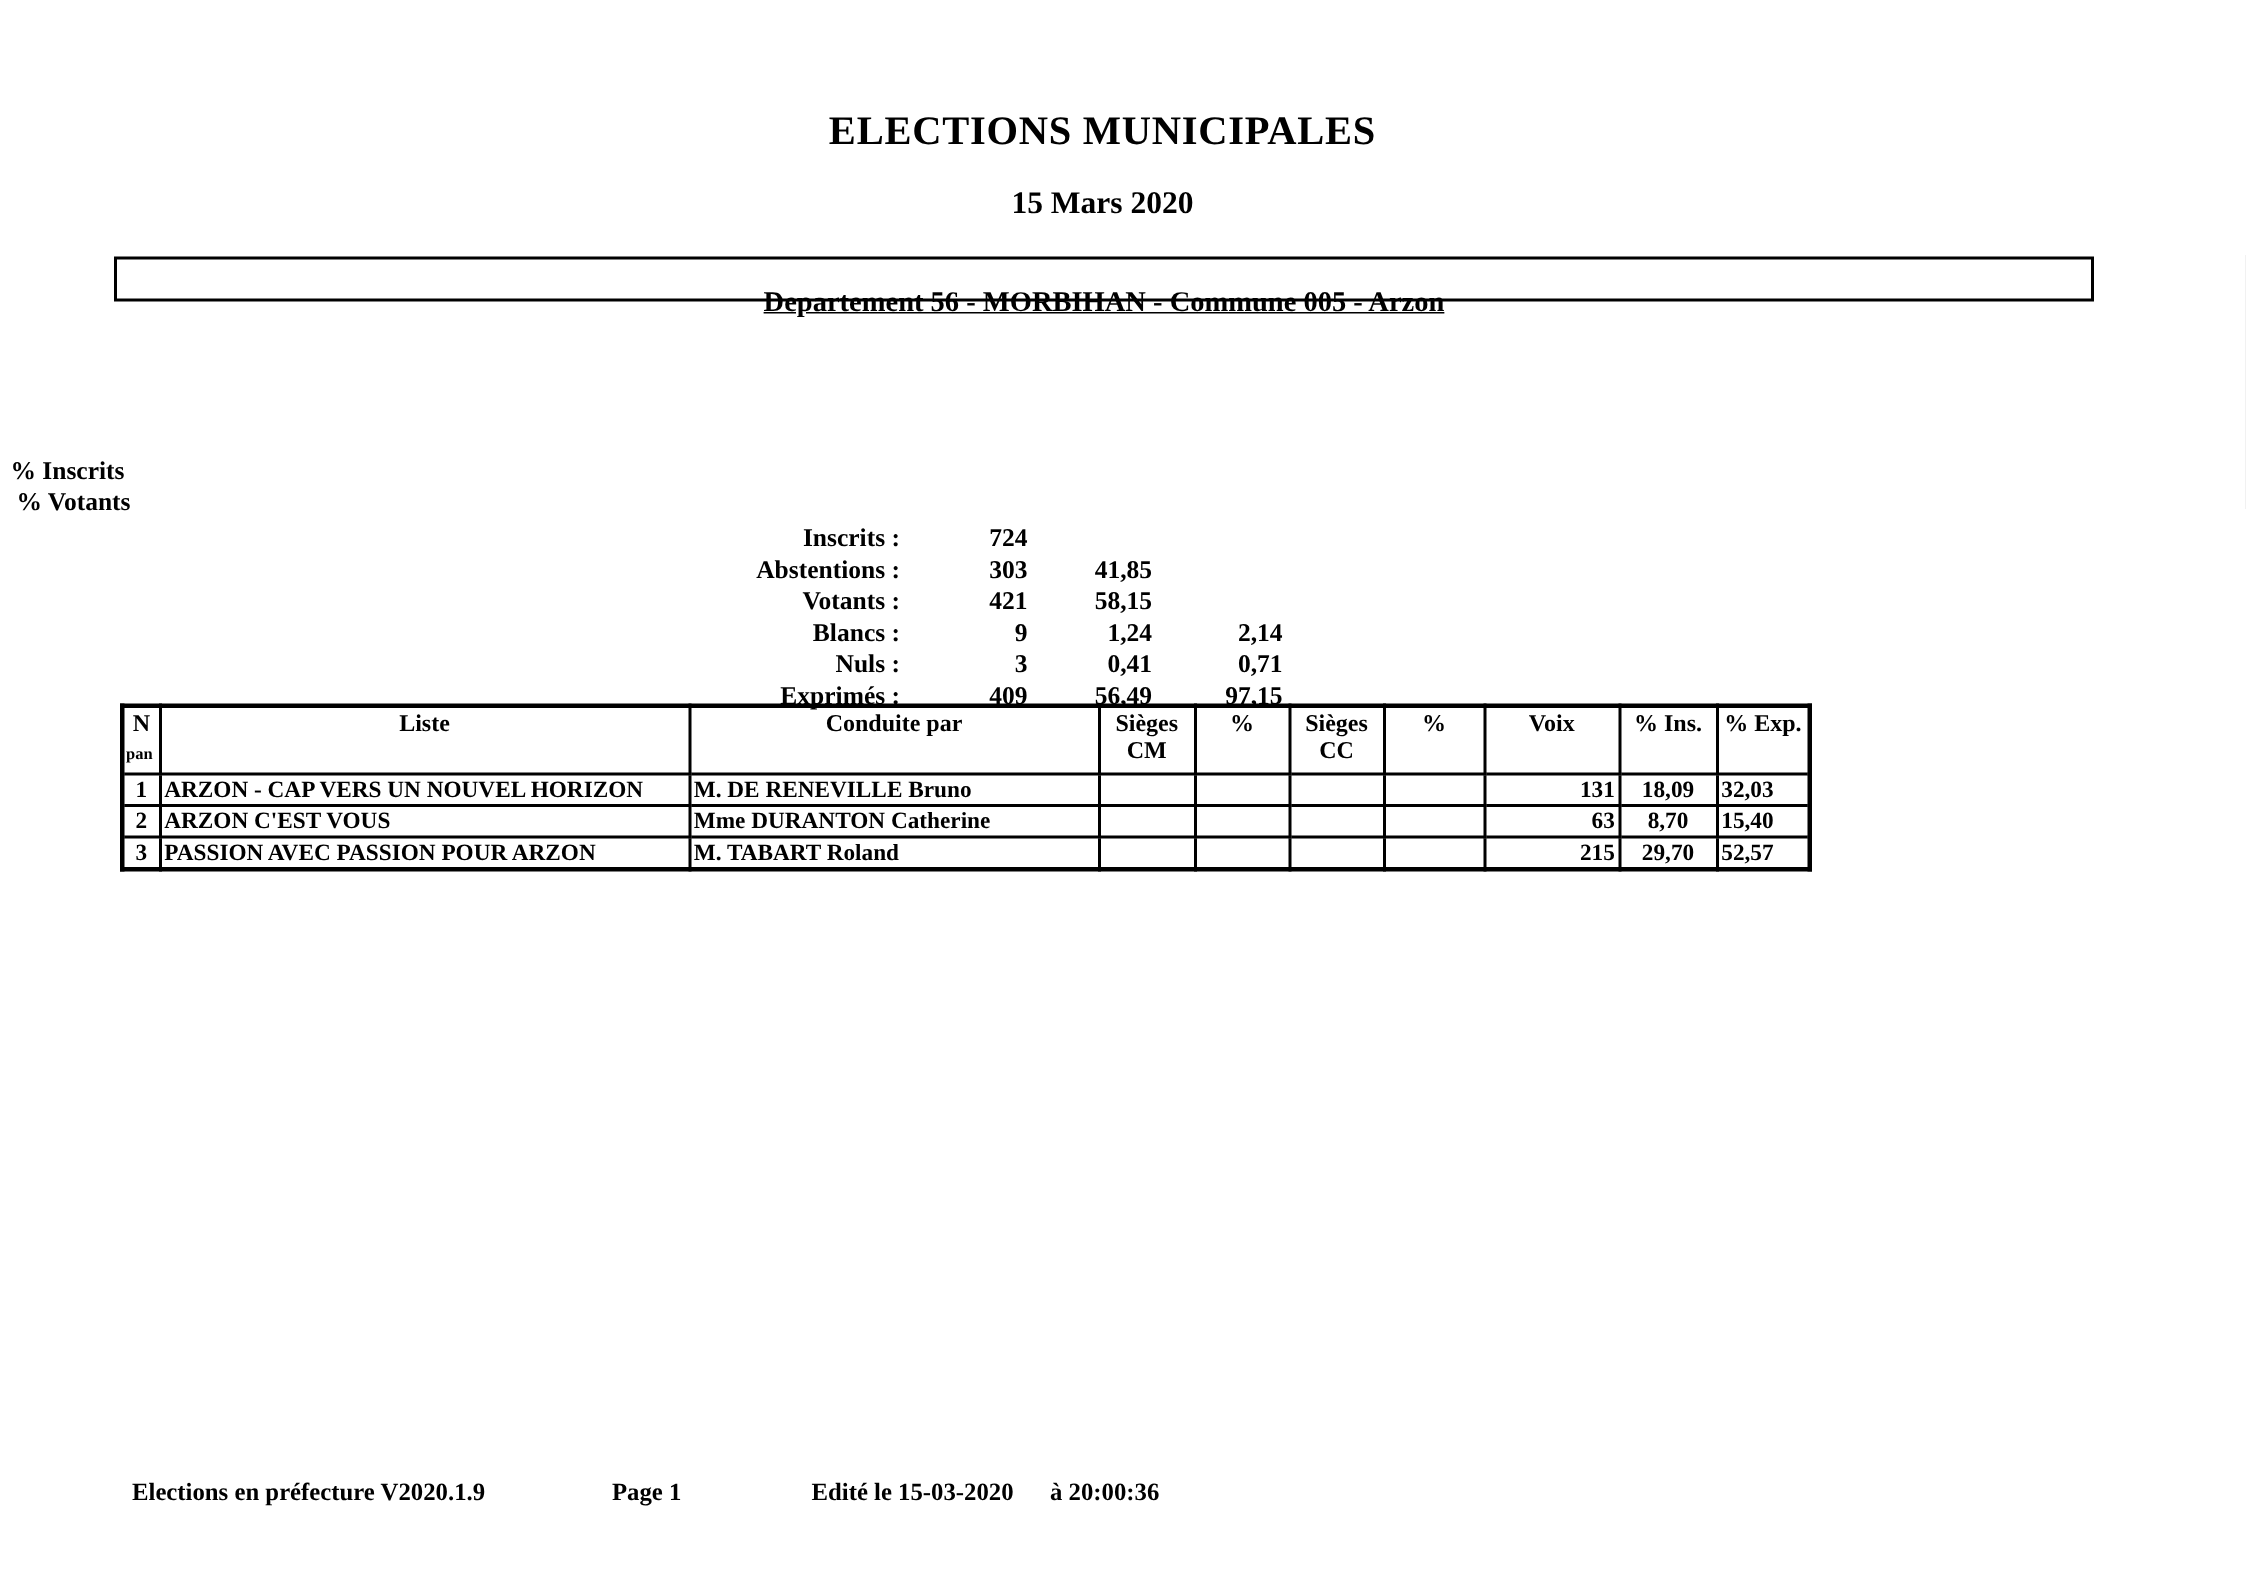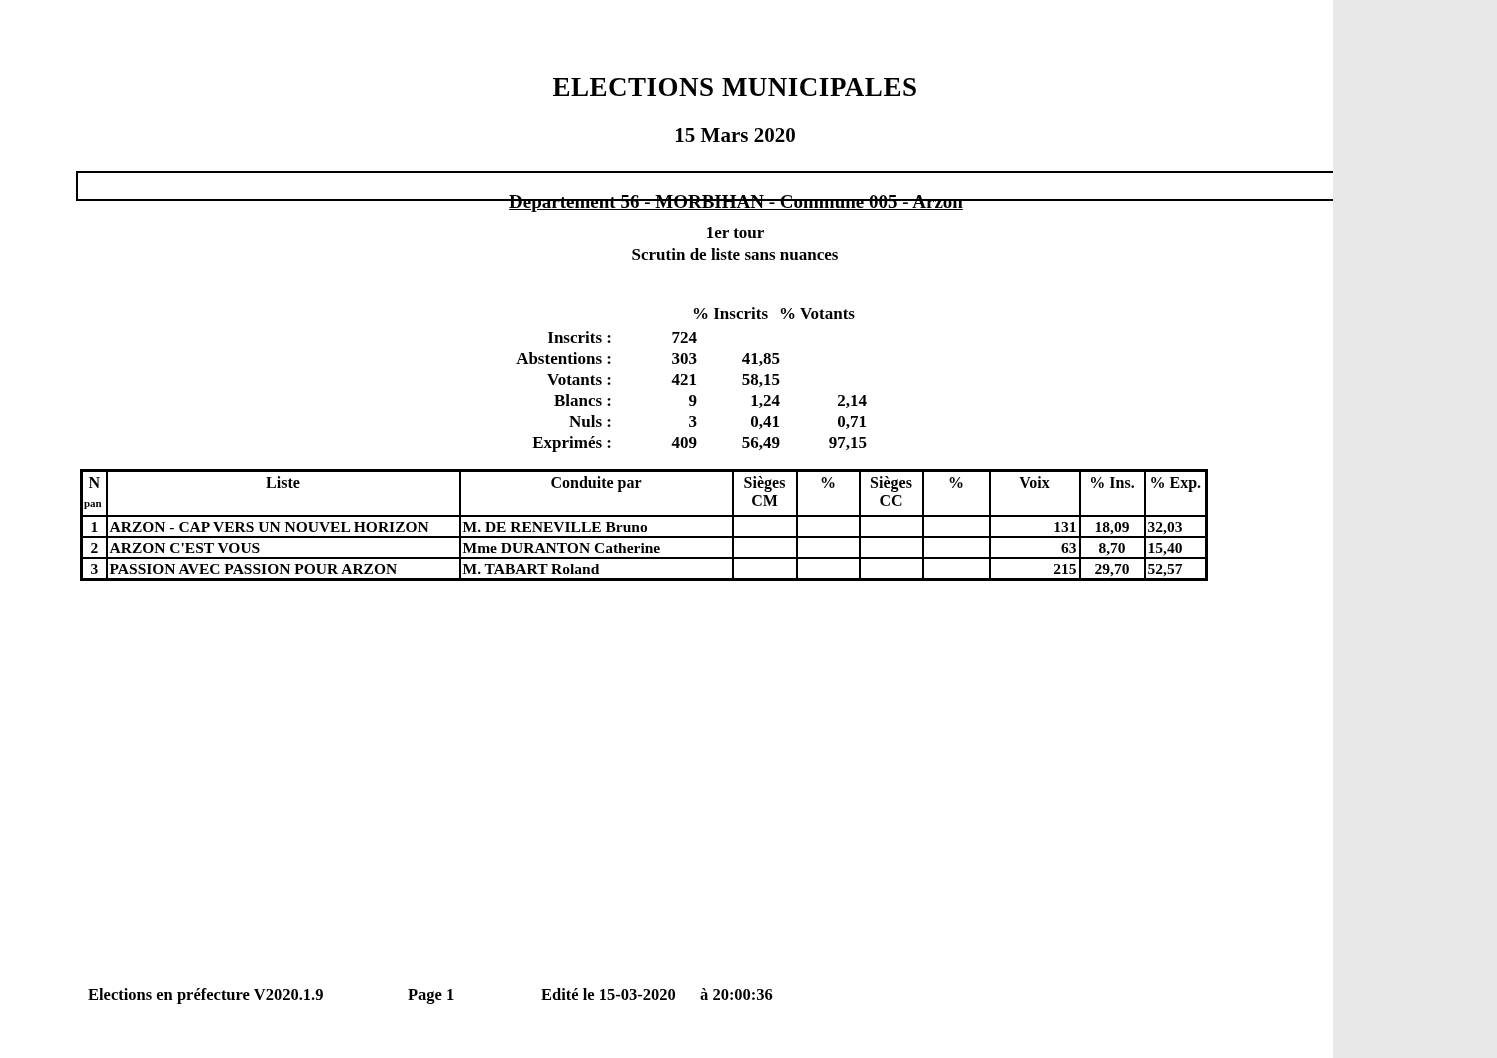--- a/index.html
+++ b/index.html
@@ -1,18 +1,18 @@
 <!DOCTYPE html>
 <html><head>
 <meta charset="utf-8">
 <style>
   html,body { margin:0; padding:0; background:#e8e8e8; }
   .page {
     position:relative;
-    width:1333px; height:1058px;
+    width:1497px; height:1058px;
     background:#ffffff;
     font-family:"Liberation Serif","DejaVu Serif",serif;
     font-weight:bold;
     color:#000000;
     overflow:hidden;
   }
   
   .doc-title { position:absolute; left:0; top:72px; width:1470px; text-align:center; }
   .doc-title .line1 { font-size:27px; letter-spacing:0.5px; }
   .doc-title .line2 { font-size:21px; margin-top:20px; }
@@ -24,23 +24,23 @@
     display:flex; align-items:center; justify-content:center;
   }
   .banner .banner-text { font-size:19px; text-decoration:underline;margin-top:32px; }
 
   
   .subtitle { position:absolute; left:0; top:222px; width:1470px; text-align:center; font-size:17px; line-height:22px; }
 
   
   .stats { position:absolute; left:0; top:303px; font-size:17px; line-height:21px; }
   .stats .srow { display:flex; }
-  .stats .shead { margin-bottom:3px; }
+  .stats .shead { margin-bottom:3px;flex-direction:column; }
   .s-spacer { width:685px; }
-  .s-label { width:600px; text-align:right;padding-left:12px; }
+  .s-label { width:600px; text-align:right; }
   .s-val   { width:85px;  text-align:right; }
   .s-p1    { width:83px;  text-align:right; }
   .s-p2    { width:87px;  text-align:right; }
 
   
   table.results {
     position:absolute; left:80px; top:469px; width:1125px;
     border-collapse:collapse; table-layout:fixed;
     border:3px solid #000;
   }
@@ -72,24 +72,20 @@
 
   <div class="doc-title">
     <div class="line1">ELECTIONS MUNICIPALES</div>
     <div class="line2">15 Mars 2020</div>
   </div>
 
   <div class="banner">
     <span class="banner-text">Departement 56 - MORBIHAN - Commune 005 - Arzon</span>
   </div>
 
-  <div class="subtitle">
-    <div>1er tour</div>
-    <div>Scrutin de liste sans nuances</div>
-  </div>
 
   <div class="stats">
     <div class="srow shead">
       <span class="s-spacer"></span>
       <span class="s-p1">% Inscrits</span>
       <span class="s-p2">% Votants</span>
     </div>
     <div class="srow">
       <span class="s-label">Inscrits :</span>
       <span class="s-val">724</span>

